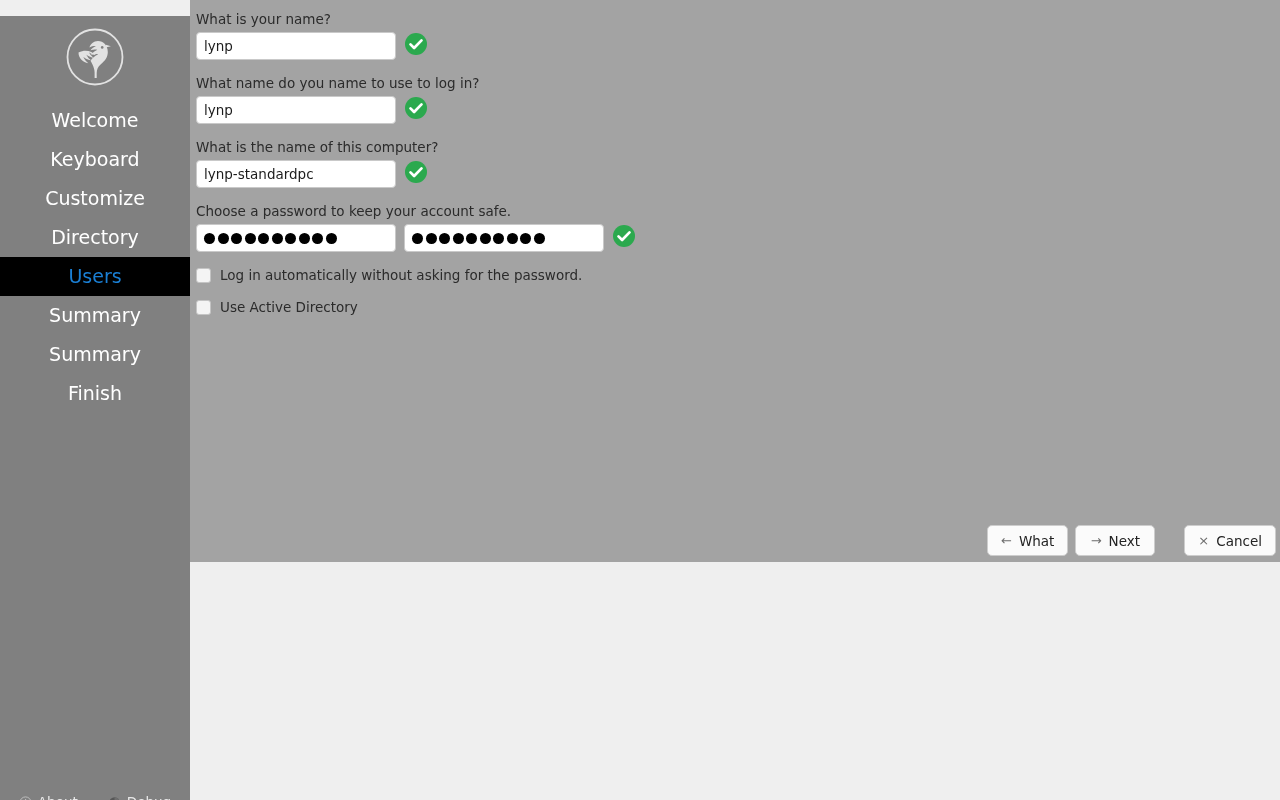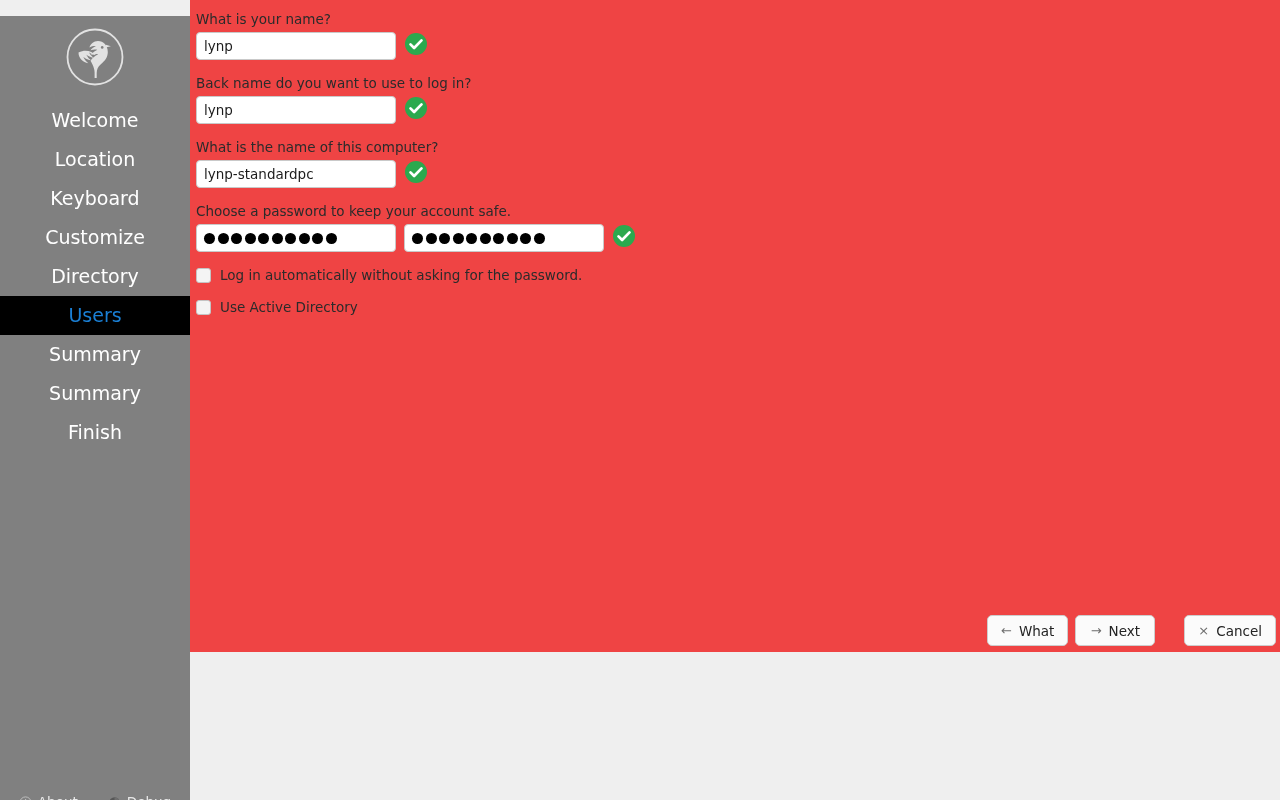--- a/index.html
+++ b/index.html
@@ -80,22 +80,22 @@
     white-space: nowrap;
   }
 
   .ficon { display: inline-flex; align-items: center; }
 
   
   #main {
     position: absolute;
     left: 190px; top: 0;
     width: 1090px;
-    height: 652px;
-    background: #ef4444;
+    height: 562px;
+    background: #a3a3a3;
   }
 
   #form {
     position: absolute;
     left: 6px;
     top: 11px;
     width: 1070px;
   }
 
   .field-label {
@@ -223,21 +223,20 @@
       <circle cx="31" cy="31" r="27.5" fill="none" stroke="#e2e2e2" stroke-width="1.8"></circle>
       <path d="M34 15c-4.5 0-7.5 3-8.6 6.6 3.4-2.1 6.4-1.4 6.4-1.4s-3.4 1.3-5.2 4.1c3.8-1.6 6.6-.4 6.6-.4s-4.4 1.7-6.2 5.2c4.3-1.9 7-.6 7-.6s-5 2-7.4 6.4c0 0 4 6.2 4 11.5v5.6h2.1v-5c0-3.6 1.3-6.1 3.9-8.5 4.6-4.2 7.2-7.4 7.2-12.6C43.8 19.6 39.4 15 34 15z" fill="#e2e2e2"></path>
       <path d="M14.5 26.5c0 6 4.6 9.8 9.8 10.8-3.6-3.2-4.9-6.3-4.9-6.3s3.3 2.6 7.6 3.3c-3.3-2.6-4.6-5.6-4.6-5.6s3.1 2.4 7.1 3c-3.1-2.4-4.4-5.2-4.4-5.2s3.2 2.3 6.9 2.6c-4.2-3.3-9.8-6.2-17.5-2.6z" fill="#e2e2e2"></path>
       <circle cx="38.2" cy="21.4" r="1.3" fill="#808080"></circle>
       <path d="M41.5 21.6l5.4-1.4-5.1-1.5z" fill="#e2e2e2"></path>
     </svg>
   </div>
 
   <div id="nav-list">
     <div class="nav-item">Welcome</div>
-    <div class="nav-item">Location</div>
     <div class="nav-item">Keyboard</div>
     <div class="nav-item">Customize</div>
     <div class="nav-item">Directory</div>
     <div class="nav-item active">Users</div>
     <div class="nav-item">Summary</div>
     <div class="nav-item">Summary</div>
     <div class="nav-item">Finish</div>
   </div>
 
   <div id="sidebar-footer">
@@ -269,21 +268,21 @@
 
     <div class="field-label">What is your name?</div>
     <div class="field-row">
       <input class="txt-input" type="text" value="lynp" style="">
       <svg class="check-ok" viewBox="0 0 24 24">
         <circle cx="12" cy="12" r="11" fill="#2ba94e"></circle>
         <path d="M6.5 12.4l3.6 3.6 7.4-7.6" fill="none" stroke="#ffffff" stroke-width="2.7" stroke-linecap="round" stroke-linejoin="round"></path>
       </svg>
     </div>
 
-    <div class="field-label">Back name do you want to use to log in?</div>
+    <div class="field-label">What name do you name to use to log in?</div>
     <div class="field-row">
       <input class="txt-input" type="text" value="lynp" style="">
       <svg class="check-ok" viewBox="0 0 24 24">
         <circle cx="12" cy="12" r="11" fill="#2ba94e"></circle>
         <path d="M6.5 12.4l3.6 3.6 7.4-7.6" fill="none" stroke="#ffffff" stroke-width="2.7" stroke-linecap="round" stroke-linejoin="round"></path>
       </svg>
     </div>
 
     <div class="field-label">What is the name of this computer?</div>
     <div class="field-row">

